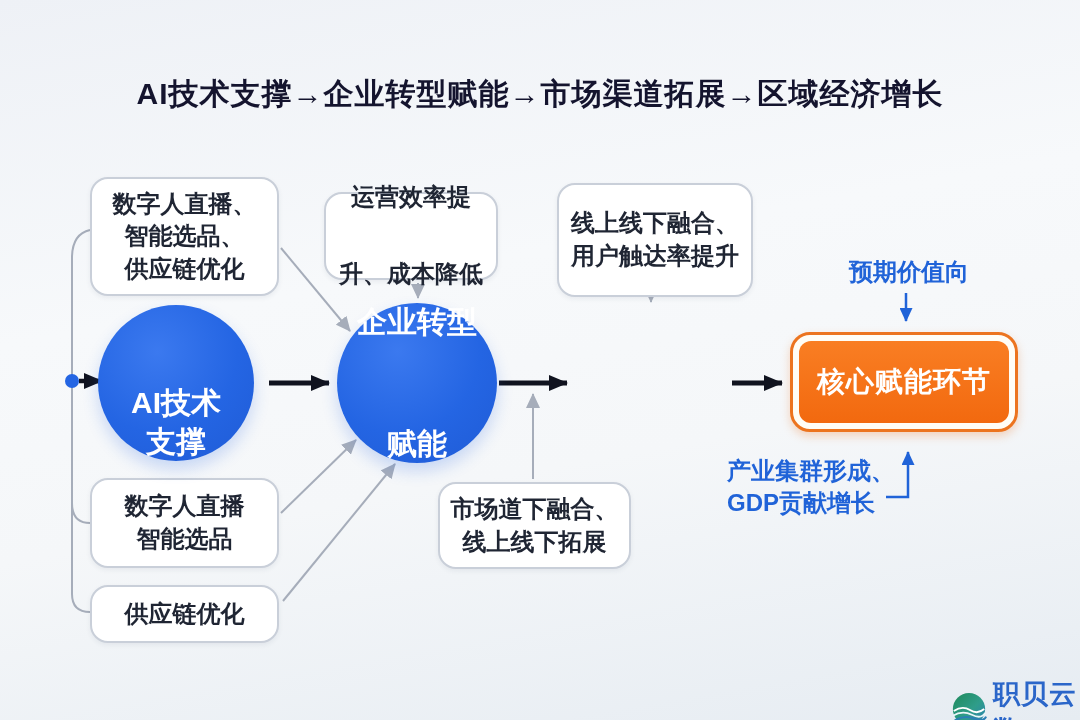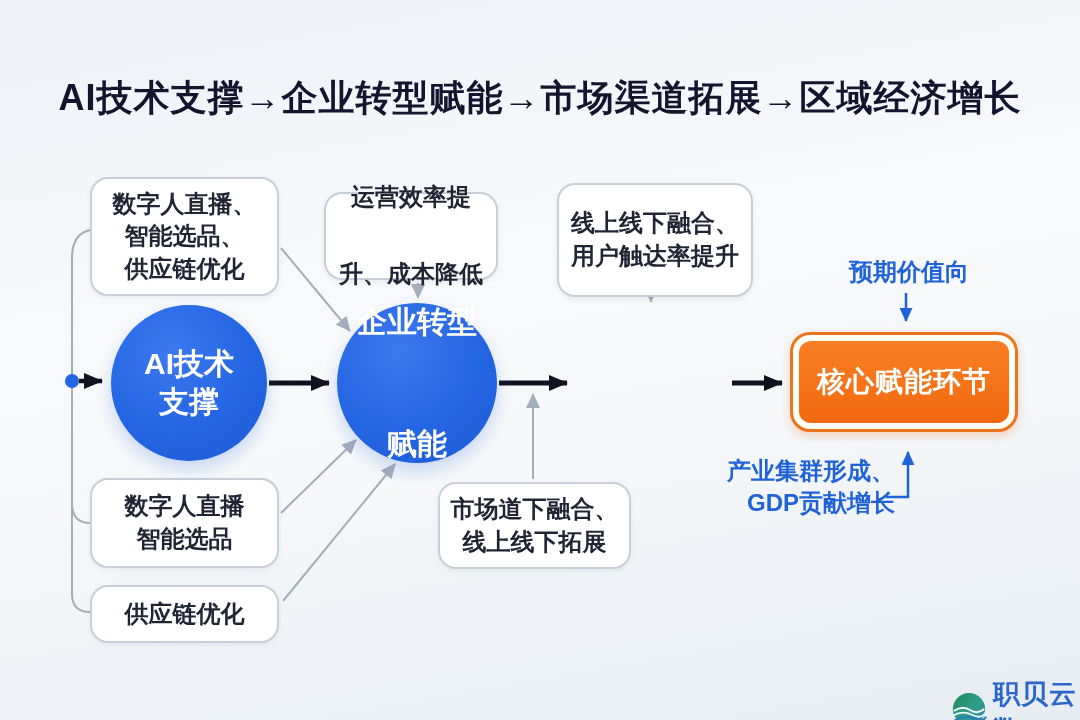--- a/index.html
+++ b/index.html
@@ -3,21 +3,21 @@
 <meta charset="utf-8">
 <style>
   html,body{margin:0;padding:0;}
   body{font-family:"Liberation Sans","DejaVu Sans",sans-serif;}
   .stage{
     position:relative;width:1080px;height:720px;overflow:hidden;
     background:linear-gradient(170deg,#eef1f6 0%,#f7f9fb 38%,#f5f7f9 62%,#e6ecf2 100%);
   }
   .title{
     position:absolute;left:0;right:0;top:74px;text-align:center;
-    font-size:36px;font-weight:800;color:#14142e;letter-spacing:1px;
+    font-size:30px;font-weight:800;color:#14142e;letter-spacing:1px;
   }
   .lines-layer{position:absolute;left:0;top:0;width:1080px;height:720px;pointer-events:none;}
   .callout{
     position:absolute;box-sizing:border-box;background:#ffffff;
     border:2px solid #c9cfd9;border-radius:18px;
     display:flex;flex-direction:column;align-items:center;justify-content:center;
     font-size:24px;font-weight:600;color:#1f2533;line-height:1.36;text-align:center;
     box-shadow:0 2px 5px rgba(40,55,80,0.07);
   }
   .co-top-left{left:90px;top:177px;width:189px;height:119px;}
@@ -26,39 +26,39 @@
   .co-bl1{left:90px;top:478px;width:189px;height:90px;}
   .co-bl2{left:90px;top:585px;width:189px;height:58px;}
   .co-bm{left:438px;top:482px;width:193px;height:87px;}
   .circle{
     position:absolute;border-radius:50%;background:#2465e3;
     background:radial-gradient(circle at 38% 30%,#3b79ef 0%,#2465e3 55%,#1f5bd6 100%);
     display:flex;flex-direction:column;align-items:center;justify-content:center;
     color:#ffffff;font-size:30px;font-weight:700;line-height:1.28;text-align:center;
     box-shadow:0 8px 16px rgba(36,101,227,0.22);
   }
-  .circle-1{left:111px;top:305px;width:156px;height:156px;}
+  .circle-1{left:98px;top:305px;width:156px;height:156px;justify-content:flex-end;}
   .circle-2{left:337px;top:303px;width:160px;height:160px;justify-content:space-between;}
   .circle-3{left:575px;top:306px;width:155px;height:155px;}
   .core-outer{
     position:absolute;left:790px;top:332px;width:228px;height:100px;box-sizing:border-box;
     background:#fffdf6;border:3px solid #ec741f;border-radius:20px;padding:6px;
     box-shadow:0 4px 10px rgba(236,116,31,0.28);
   }
   .core-inner{
     width:100%;height:100%;box-sizing:border-box;border-radius:12px;
     background:linear-gradient(180deg,#f97e23 0%,#f2690f 100%);
     display:flex;align-items:center;justify-content:center;
     color:#ffffff;font-size:28px;font-weight:800;letter-spacing:1px;
   }
   .blue-note{
     position:absolute;color:#2063d8;font-size:24px;font-weight:600;line-height:1.35;
   }
   .note-expected{left:849px;top:256px;}
-  .note-industry{left:727px;top:455px;text-align:right;}
+  .note-industry{left:727px;top:455px;text-align:left;}
   .logo{
     position:absolute;left:950px;top:676px;display:flex;align-items:center;gap:5px;
   }
   .logo-text{color:#2b66c9;font-size:27px;font-weight:600;letter-spacing:1px;}
 </style>
 </head>
 <body>
 
 <div class="stage">
 

